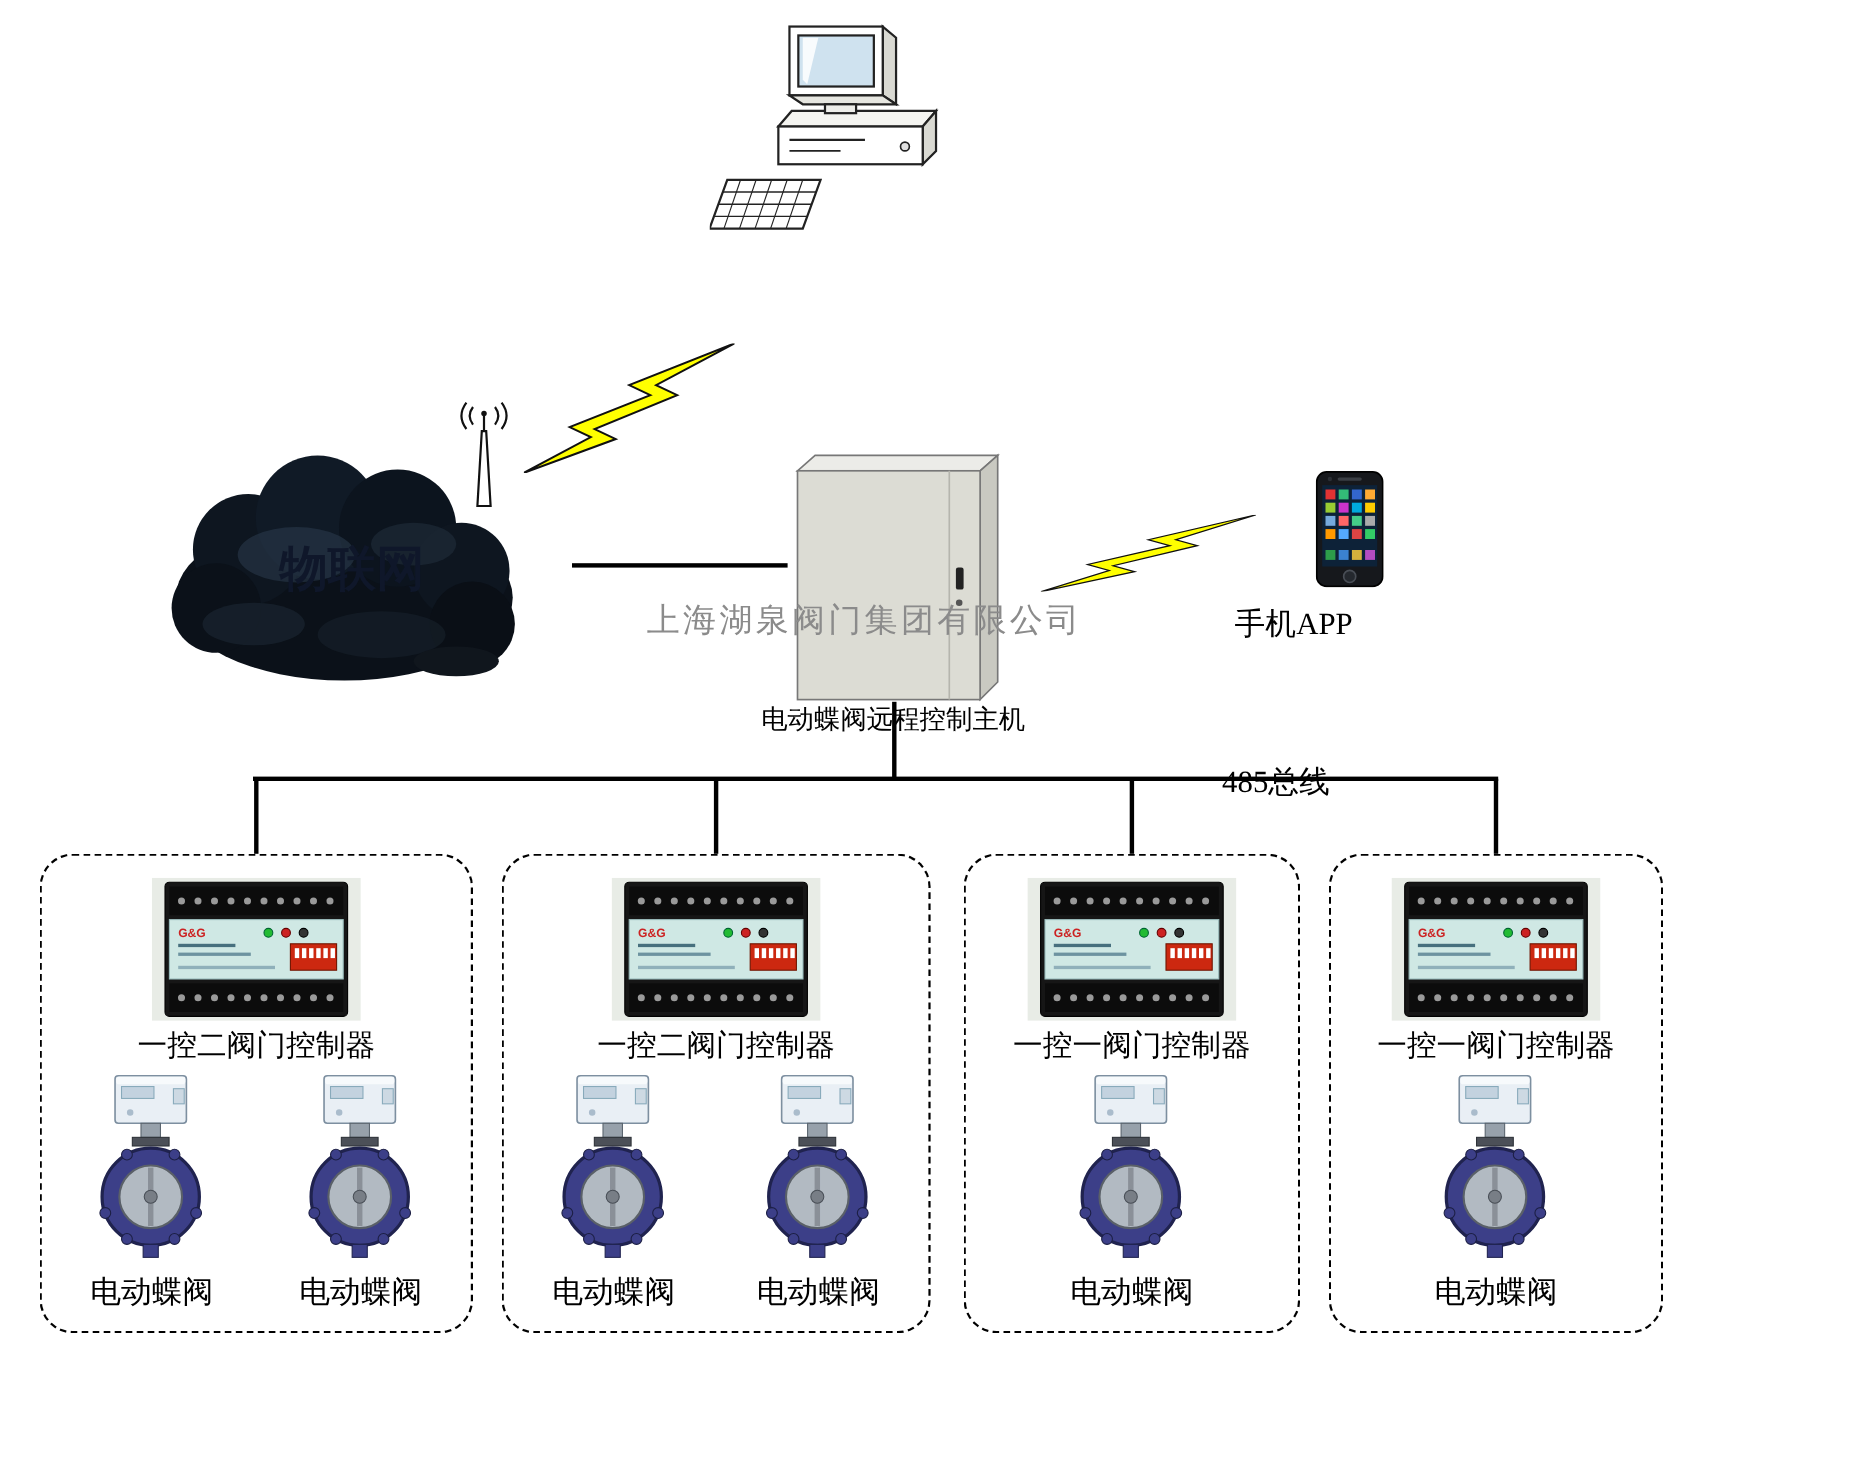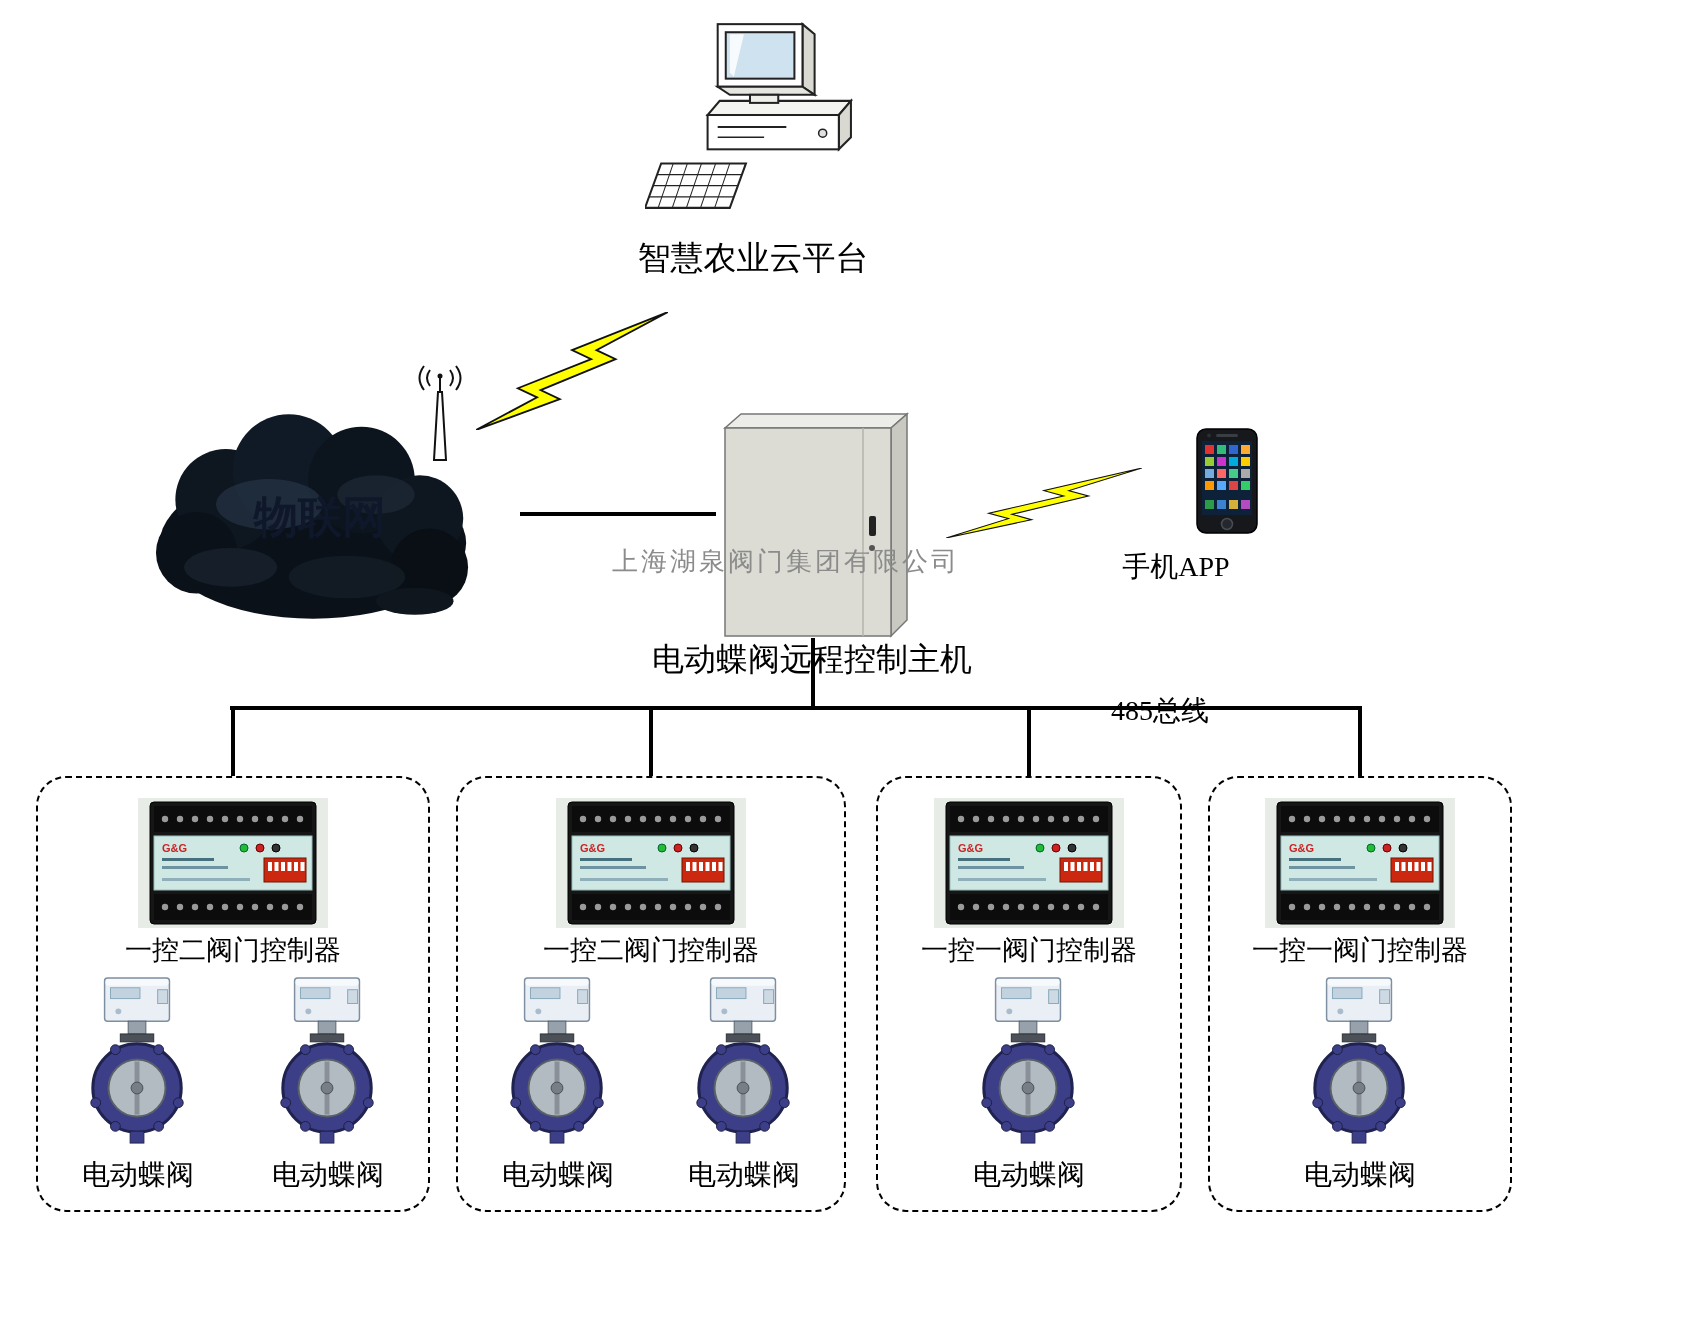--- a/index.html
+++ b/index.html
@@ -4,21 +4,21 @@
 <style>
   html,body{margin:0;padding:0;background:#fff;}
   .canvas{
     position:relative;width:1702px;height:1328px;background:#fff;overflow:hidden;
     font-family:"Liberation Serif","DejaVu Serif",serif;color:#000;
   }
   .abs{position:absolute;}
   .lbl{position:absolute;transform:translateX(-50%);white-space:nowrap;font-size:28px;}
   .lbl-big{font-size:33px;}
   .lbl-iot{font-size:44px;font-weight:bold;color:#0f172a;}
-  .lbl-watermark{font-size:26px;color:#8b8b8b;letter-spacing:3px;z-index:5;}
+  .lbl-watermark{font-size:30px;color:#8b8b8b;letter-spacing:3px;z-index:5;}
   .line{position:absolute;background:#000;}
   .group{
     position:absolute;top:776px;height:436px;border:2px dashed #000;border-radius:30px;
     background:#fff;box-sizing:border-box;text-align:center;
   }
   .ctrl-svg{position:absolute;top:20px;left:50%;transform:translateX(-50%);width:190px;height:130px;}
   .ctrl-lbl{position:absolute;top:154px;left:50%;transform:translateX(-50%);white-space:nowrap;font-size:27px;}
   .valves{position:absolute;top:196px;left:0;right:0;display:flex;padding:0 45px;box-sizing:border-box;}
   .valves.two{justify-content:space-between;}
   .valves.one{justify-content:center;}
@@ -199,42 +199,41 @@
           <circle cx="49" cy="116" r="6" fill="#787e86" stroke="#4a5058"></circle>
           <rect x="42" y="160" width="14" height="12" fill="#3c3f88" stroke="#20234f"></rect>
         </g>
       </symbol>
     </defs>
   </svg>
 
   <svg class="abs" style="left:645px;top:14px" width="212" height="202">
       <use href="#sym-computer"></use>
     </svg>
-  <div class="lbl lbl-big" style="left:753px;top:236px">智慧农业云平台</div>
 
   <svg class="abs" style="left:476px;top:312px" width="192" height="118" preserveAspectRatio="none">
       <use href="#sym-bolt"></use>
     </svg>
   <svg class="abs" style="left:946px;top:468px" width="196" height="70" preserveAspectRatio="none">
       <use href="#sym-bolt"></use>
     </svg>
 
   <svg class="abs" style="left:152px;top:388px" width="322" height="252">
       <use href="#sym-cloud"></use>
     </svg>
   <svg class="abs" style="left:412px;top:362px" width="56" height="100">
       <use href="#sym-antenna"></use>
     </svg>
   <div class="lbl lbl-iot" style="left:320px;top:488px">物联网</div>
 
   <svg class="abs" style="left:714px;top:408px" width="202" height="230">
       <use href="#sym-cabinet"></use>
     </svg>
   <div class="lbl lbl-watermark" style="left:786px;top:544px">上海湖泉阀门集团有限公司</div>
-  <div class="lbl" style="left:812px;top:638px;font-size:32px">电动蝶阀远程控制主机</div>
+  <div class="lbl" style="left:812px;top:638px;font-size:24px">电动蝶阀远程控制主机</div>
 
   <svg class="abs" style="left:1196px;top:428px" width="62" height="106">
       <use href="#sym-phone"></use>
     </svg>
   <div class="lbl" style="left:1176px;top:548px">手机APP</div>
 
   <div class="line" style="left:520px;top:512px;width:196px;height:4px"></div>
   <div class="line" style="left:811px;top:638px;width:4px;height:70px"></div>
   <div class="line" style="left:230px;top:706px;width:1132px;height:4px"></div>
   <div class="lbl" style="left:1160px;top:692px">485总线</div>

